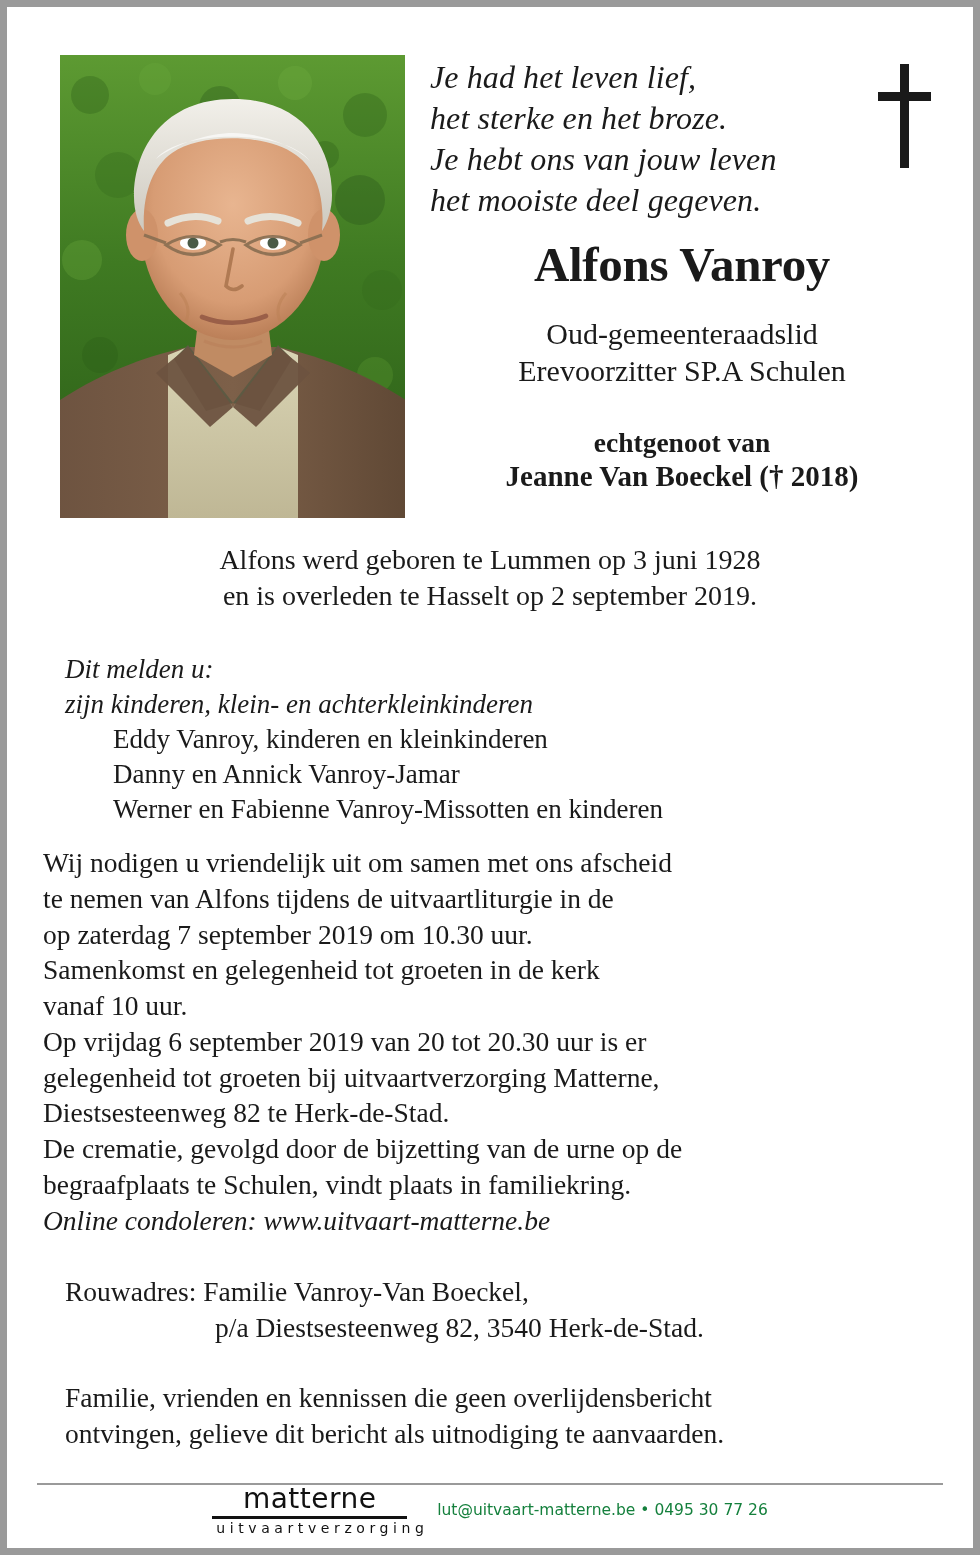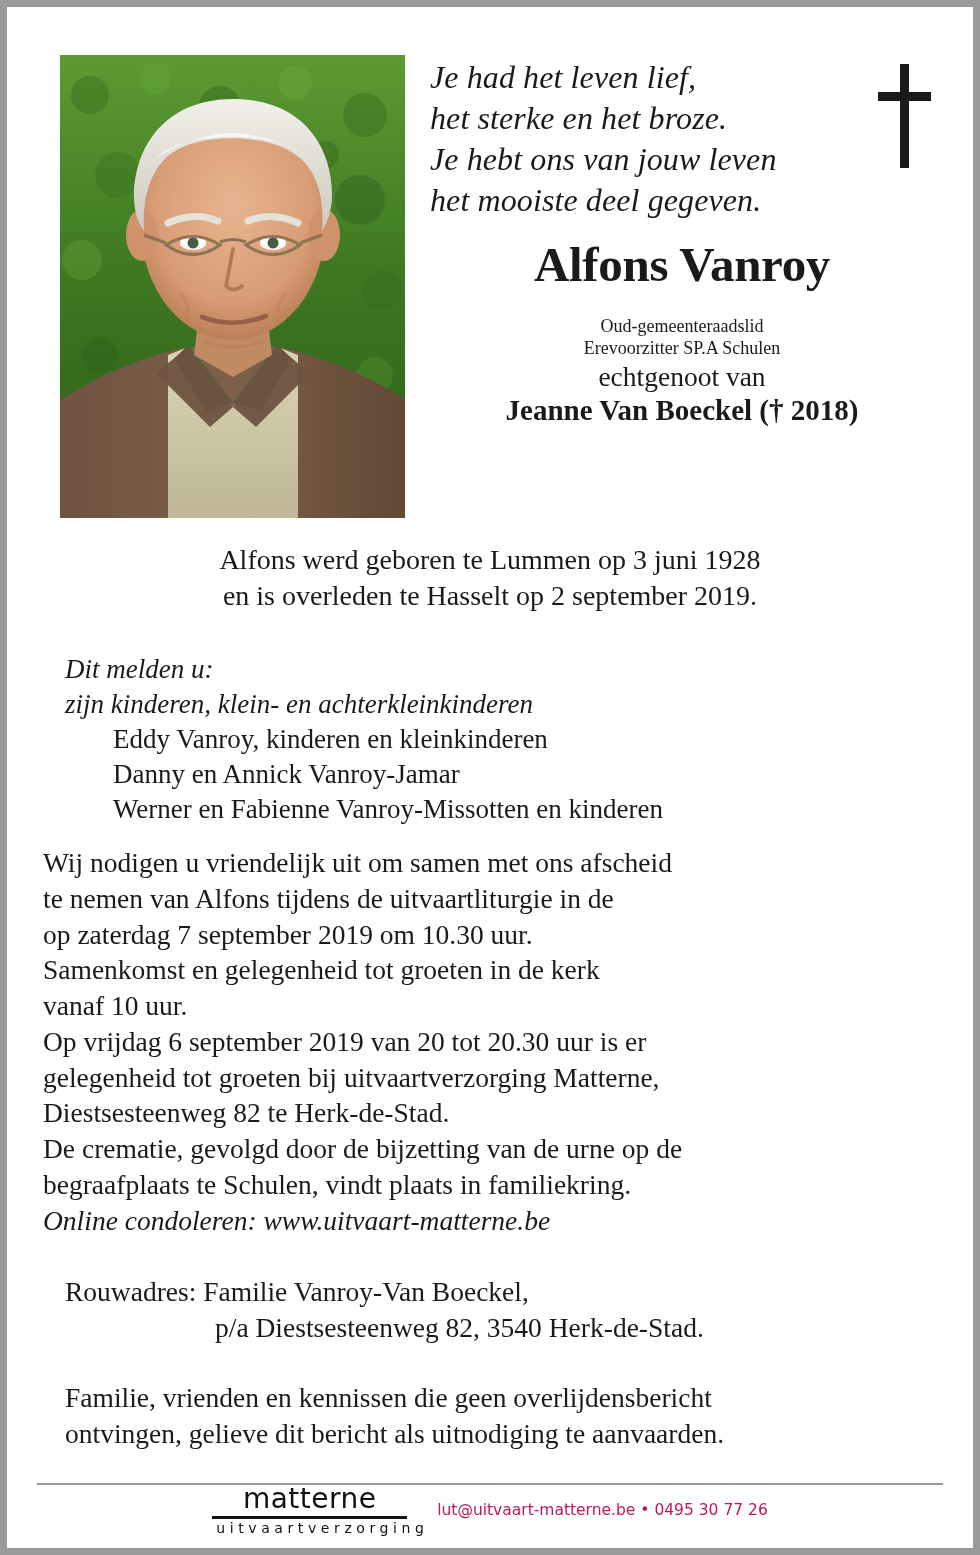--- a/index.html
+++ b/index.html
@@ -88,26 +88,27 @@
     text-align: center;
   }
   .deceased-name {
     font-size: 49px;
     font-weight: bold;
     line-height: 1.05;
     letter-spacing: -0.3px;
   }
   .titles {
     margin-top: 26px;
-    font-size: 18px;
+    font-size: 30px;
     line-height: 1.22;
   }
   .spouse-intro {
+    margin-top: 36px;
     font-size: 27.5px;
-    font-weight: normal;
+    font-weight: bold;
     line-height: 1.2;
   }
   .spouse-name {
     font-size: 29px;
     font-weight: bold;
     line-height: 1.2;
   }
 
   
   .body-wrap {
@@ -200,21 +201,21 @@
     font-size: 14px;
     letter-spacing: 4.6px;
     color: #111111;
     line-height: 1;
     padding-left: 4px;
   }
   .contact {
     font-family: "DejaVu Sans", sans-serif;
     font-size: 15.5px;
     line-height: 1.35;
-    color: #be185d;
+    color: #15803d;
     white-space: nowrap;
   }
 </style>
 </head>
 <body>
 
 <div class="card">
 
   <div class="top-area">
 

